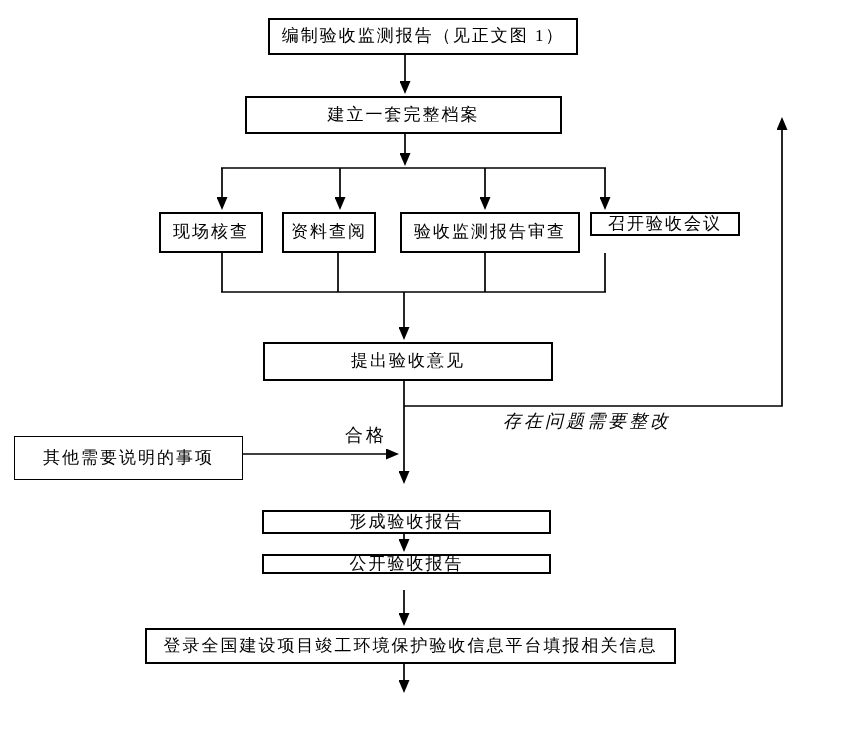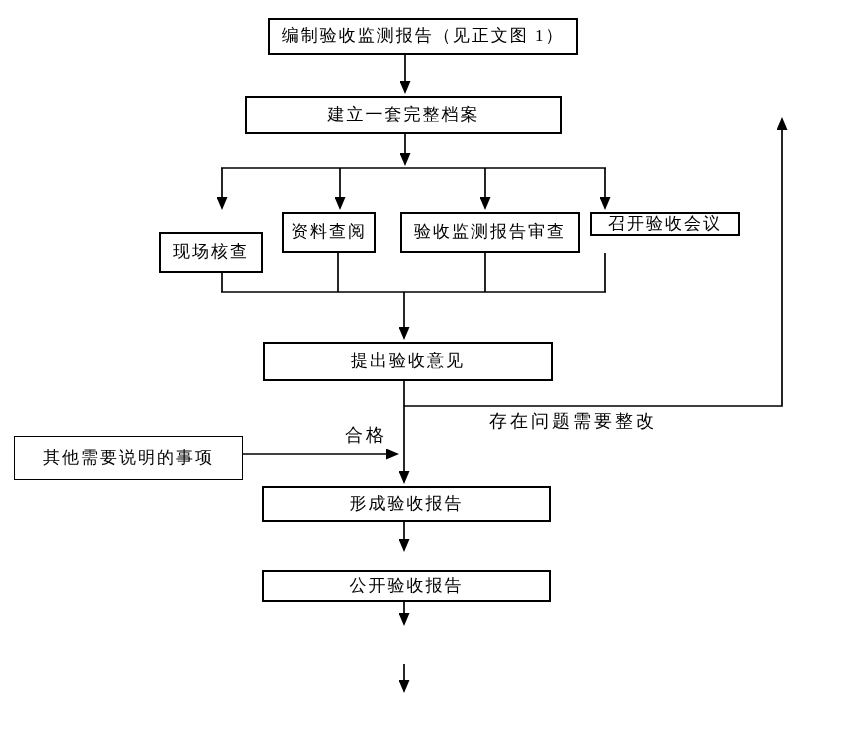--- a/index.html
+++ b/index.html
@@ -110,35 +110,36 @@
     <line x1="404" y1="590" x2="404" y2="624" marker-end="url(#arr)"></line>
 
     <line x1="404" y1="664" x2="404" y2="691" marker-end="url(#arr)"></line>
   </svg>
 
   <div class="node" style="left:268px; top:18px; width:310px; height:37px;">编制验收监测报告（见正文图 1）</div>
 
 
   <div class="node" style="left:245px; top:96px; width:317px; height:38px;">建立一套完整档案</div>
 
-  <div class="node" style="left:159px; top:212px; width:104px; height:41px;margin-top:20px;">现场核查</div>
+  <div class="node" style="left:159px; top:212px; width:104px; height:41px;">现场核查</div>
 
   <div class="node" style="left:400px; top:212px; width:180px; height:41px;">验收监测报告审查</div>
 
   <div class="node" style="left:282px; top:212px; width:94px; height:41px;">资料查阅</div>
 
   <div class="node" style="left:590px; top:212px; width:150px; height:24px;">召开验收会议</div>
 
   <div class="node" style="left:263px; top:342px; width:290px; height:39px;">提出验收意见</div>
 
   <div class="node thin" style="left:14px; top:436px; width:229px; height:44px;">其他需要说明的事项</div>
 
-  <div class="node" style="left:262px; top:486px; width:289px; height:36px;">形成验收报告</div>
+  <div class="node" style="left:262px; top:510px; width:289px; height:24px;">形成验收报告</div>
 
-  <div class="node" style="left:262px; top:570px; width:289px; height:32px;font-family:Liberation Serif, serif;">公开验收报告</div>
+  <div class="node" style="left:262px; top:554px; width:289px; height:20px;font-family:Liberation Serif, serif;">公开验收报告</div>
 
+  <div class="node" style="left:145px; top:628px; width:531px; height:36px;">登录全国建设项目竣工环境保护验收信息平台填报相关信息</div>
 
 
   <div class="edge-label" style="left:336px; top:423px; width:60px;">合格</div>
 
-  <div class="edge-label" style="left:482px; top:409px; width:182px;">存在问题需要整改</div>
+  <div class="edge-label" style="left:496px; top:409px; width:182px;font-style:italic;">存在问题需要整改</div>
 
 </div>
 
 </body></html>

